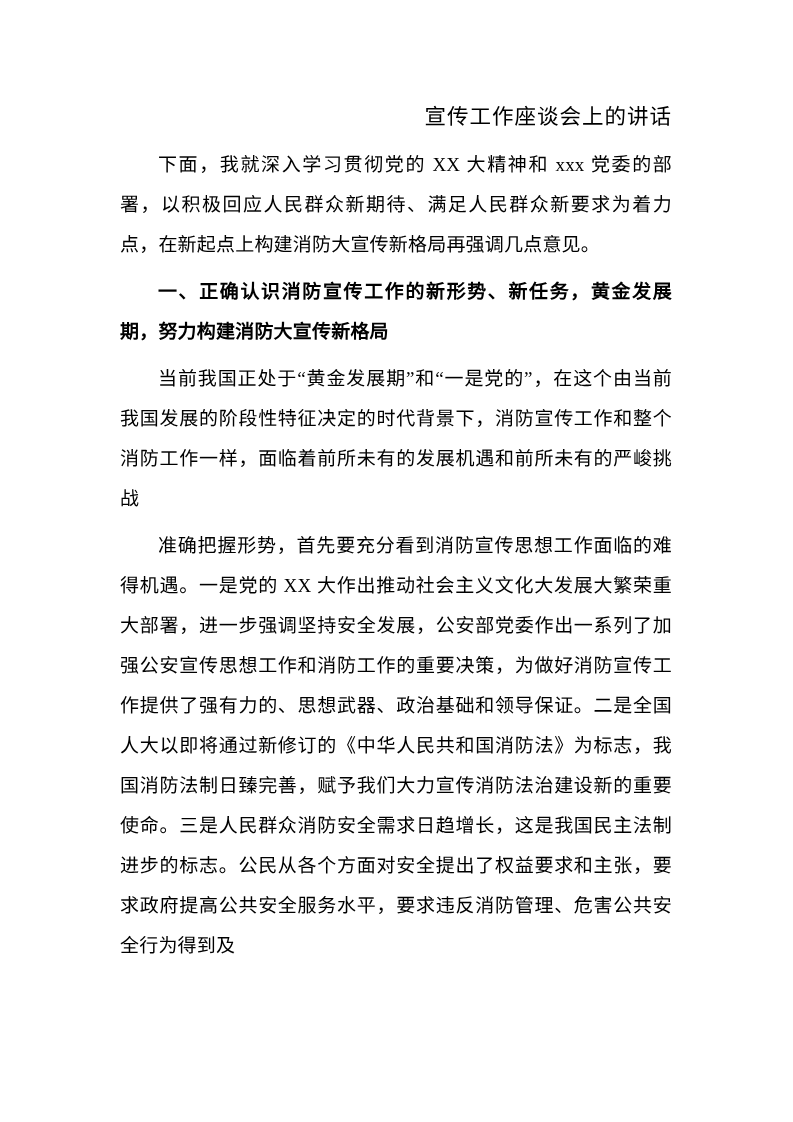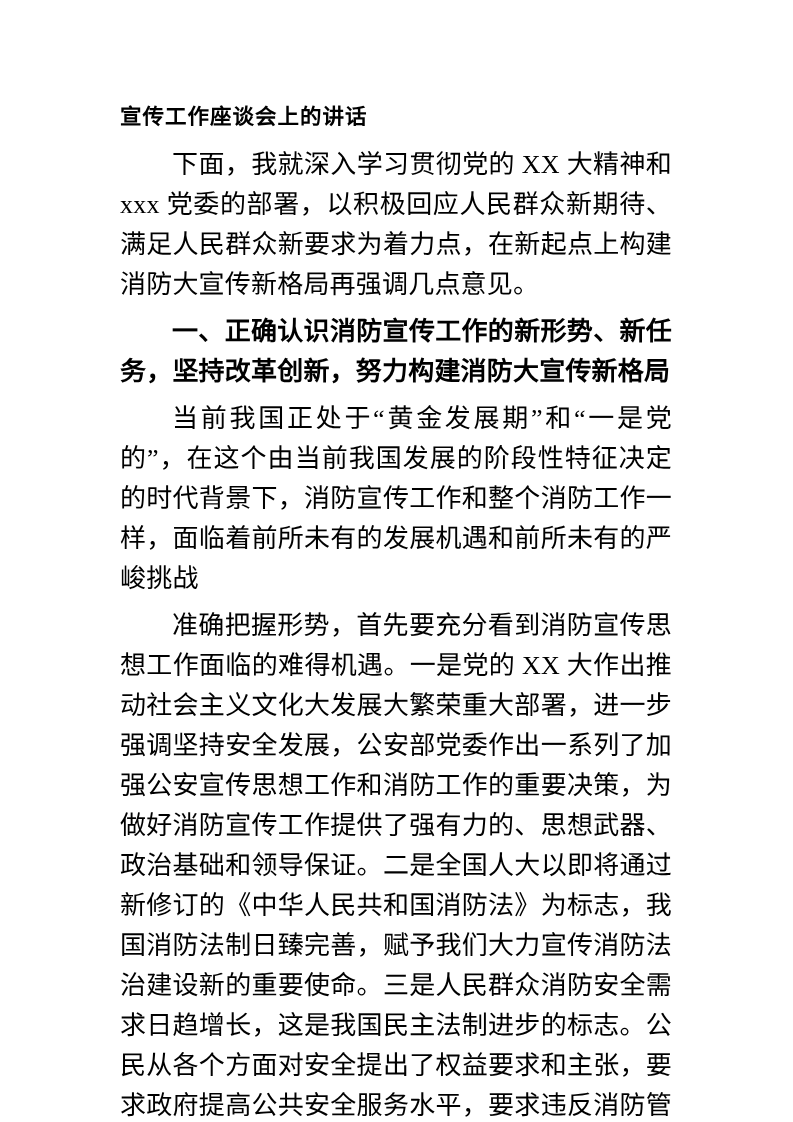--- a/index.html
+++ b/index.html
@@ -16,47 +16,47 @@
   }
   .doc-page {
     box-sizing: border-box;
     width: 793px;
     height: 1122px;
     padding: 97px 121px 0 120px;
     background: #ffffff;
   }
   .doc-title {
     font-size: 21.5px;
-    font-weight: bold;
-    text-align: left;
+    font-weight: normal;
+    text-align: right;
     line-height: 40px;
     letter-spacing: 1px;
     margin: 0 0 8px 0;
   }
   .para {
-    font-size: 26px;
+    font-size: 19px;
     line-height: 40px;
     letter-spacing: 0.2px;
     text-align: justify;
     text-align-last: left;
     text-indent: 2em;
     margin: 0 0 7px 0;
     word-break: break-all;
   }
   .para.heading {
     font-weight: bold;
   }
 </style>
 </head>
 <body>
 
 <div class="doc-page">
   <h1 class="doc-title">宣传工作座谈会上的讲话</h1>
 
   <p class="para">下面，我就深入学习贯彻党的 XX 大精神和 xxx 党委的部署，以积极回应人民群众新期待、满足人民群众新要求为着力点，在新起点上构建消防大宣传新格局再强调几点意见。</p>
 
-  <p class="para heading">一、正确认识消防宣传工作的新形势、新任务，坚持改革创新，努力构建消防大宣传新格局</p>
+  <p class="para heading">一、正确认识消防宣传工作的新形势、新任务，黄金发展期，努力构建消防大宣传新格局</p>
 
   <p class="para">当前我国正处于“黄金发展期”和“一是党的”，在这个由当前我国发展的阶段性特征决定的时代背景下，消防宣传工作和整个消防工作一样，面临着前所未有的发展机遇和前所未有的严峻挑战</p>
 
 
   <p class="para">准确把握形势，首先要充分看到消防宣传思想工作面临的难得机遇。一是党的 XX 大作出推动社会主义文化大发展大繁荣重大部署，进一步强调坚持安全发展，公安部党委作出一系列了加强公安宣传思想工作和消防工作的重要决策，为做好消防宣传工作提供了强有力的、思想武器、政治基础和领导保证。二是全国人大以即将通过新修订的《中华人民共和国消防法》为标志，我国消防法制日臻完善，赋予我们大力宣传消防法治建设新的重要使命。三是人民群众消防安全需求日趋增长，这是我国民主法制进步的标志。公民从各个方面对安全提出了权益要求和主张，要求政府提高公共安全服务水平，要求违反消防管理、危害公共安全行为得到及</p>
 </div>
 
 </body></html>

